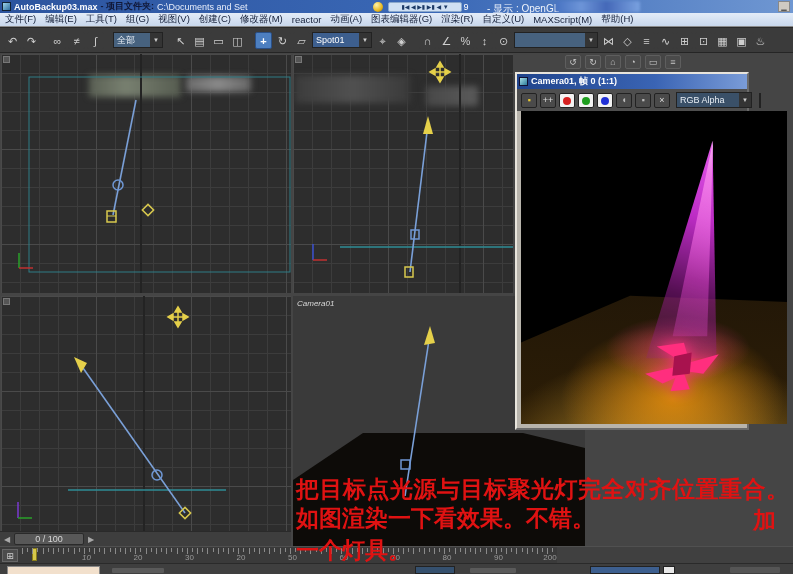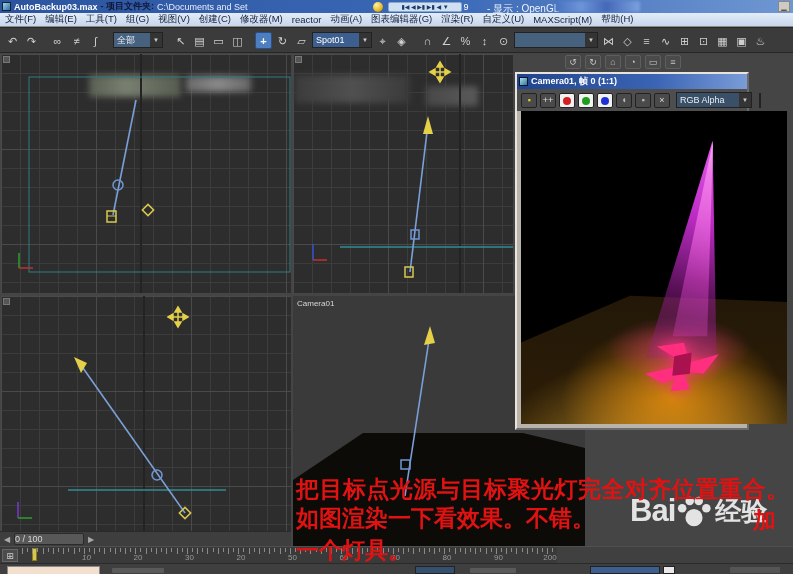--- a/index.html
+++ b/index.html
@@ -45,21 +45,21 @@
   .tdrop.sel .val { background:#3d5f8f; color:#fff; }
   .tdrop .arr { width:12px; background:#343434; color:#ccc; font-size:6px; line-height:14px; text-align:center; }
 
   
   .vp { position:absolute; background-color:#2d2d2d; overflow:hidden;
     background-image:
       linear-gradient(#4a4a4a 1px, transparent 1px),
       linear-gradient(90deg,#4a4a4a 1px, transparent 1px),
       linear-gradient(#3c3c3c 1px, transparent 1px),
       linear-gradient(90deg,#3c3c3c 1px, transparent 1px);
-    background-size:95px 95px,95px 95px,19px 19px,19px 19px; }
+    background-size:95px 95px,95px 95px,19px 19px,19px 19px;font-style:italic; }
   .vp svg { position:absolute; left:0; top:0; }
   #vp-tl { left:1px; top:54px; width:290px; height:239px; }
   #vp-tr { left:293px; top:54px; width:220px; height:239px; }
   #vp-bl { left:1px; top:296px; width:290px; height:235px; }
   #vp-bc { left:293px; top:296px; width:292px; height:250px; background:#3a3a3a; background-image:none; }
   .vp-corner { position:absolute; left:2px; top:2px; width:7px; height:7px; background:#555; border:1px solid #777; }
   #cam-label { position:absolute; left:4px; top:3px; color:#d8d8d8; font-size:8px; }
   .blurpatch { position:absolute; filter:blur(3px); border-radius:2px; }
 
   
@@ -94,21 +94,21 @@
     background:linear-gradient(197deg,#ffffff 0%,#ffd9ff 6%,#f07ae8 22%,rgba(220,70,200,.5) 50%,transparent 85%);
     filter:blur(.6px); }
   #pinwheel { position:absolute; left:112px; top:222px; width:98px; height:62px;
     filter:drop-shadow(0 0 7px rgba(255,45,125,.9)); }
 
   
   #timeslider { position:absolute; left:0; top:531px; width:291px; height:15px; background:#3e3e3e;
     border-top:1px solid #2a2a2a; display:flex; align-items:center; }
   .ts-arrow { width:14px; color:#a8a8a8; font-size:8px; text-align:center; }
   #ts-btn { width:70px; height:12px; background:#585858; border:1px solid #2a2a2a; border-radius:2px;
-    color:#d8d8d8; font-size:9px; line-height:11px; }
+    color:#d8d8d8; font-size:9px; line-height:11px; text-align:center; }
   #trackbar { position:absolute; left:0; top:546px; width:557px; height:17px; background:#3a3a3a;
     border-top:1px solid #505050; }
   #tb-curve { position:absolute; left:2px; top:2px; width:16px; height:13px; background:#4c4c4c;
     border:1px solid #666; color:#ccc; font-size:9px; line-height:12px; text-align:center; }
   .tick { position:absolute; top:1px; width:1px; height:5px; background:#8a8a8a; }
   .tick-label { position:absolute; top:6px; font-size:8px; color:#9a9a9a; transform:translateX(-50%); }
   #tb-marker { position:absolute; left:32px; top:1px; width:5px; height:13px; background:#d6c84a; border:1px solid #8a7d1a; }
   #trackbar-right { position:absolute; left:557px; top:546px; width:236px; height:17px; background:#404040; border-top:1px solid #505050; }
   #statusbar { position:absolute; left:0; top:563px; width:793px; height:11px; background:#3f3f3f; border-top:1px solid #2a2a2a; }
   #mini-listener { position:absolute; left:7px; top:2px; width:93px; height:9px; background:#f2e0cc; border:1px solid #888; }
@@ -456,33 +456,20 @@
   <div id="statusbar">
     <div id="mini-listener"></div>
     <div class="st-smudge" style="left:112px;top:4px;width:52px;height:5px;"></div>
     <div class="st-box" style="left:415px;width:40px;"></div>
     <div class="st-smudge" style="left:470px;top:4px;width:46px;height:5px;"></div>
     <div class="st-box" style="left:590px;width:70px;background:#3d5f8f;"></div>
     <div class="st-box" style="left:663px;width:12px;background:#e8e8e8;"></div>
     <div class="st-smudge" style="left:730px;top:3px;width:50px;height:6px;background:#555;"></div>
   </div>
 
-  <div id="watermark">
-    <span id="wm-prefix">Bai</span>
-    <svg width="38" height="38" viewBox="0 0 40 40">
-      <g fill="#ececec">
-        <circle cx="20" cy="27" r="9"></circle>
-          <circle cx="7.5" cy="17" r="4.5"></circle>
-          <circle cx="15.5" cy="9.5" r="4.5"></circle>
-        <circle cx="25" cy="9.5" r="4.5"></circle>
-          <circle cx="33" cy="17" r="4.5"></circle>
-      </g>
-    </svg>
-    <span id="wm-suffix">经验</span>
-  </div>
 
   <div id="annot" style="color: rgb(224, 18, 18);">
     <div id="annot-line1">把目标点光源与目标聚光灯完全对齐位置重合。</div>
     <div id="annot-line2">如图渲染一下看效果。不错。</div>
     <div id="annot-line2-suffix">加</div>
     <div id="annot-line3">一个灯具。</div>
   </div>
 
 </div>
 

